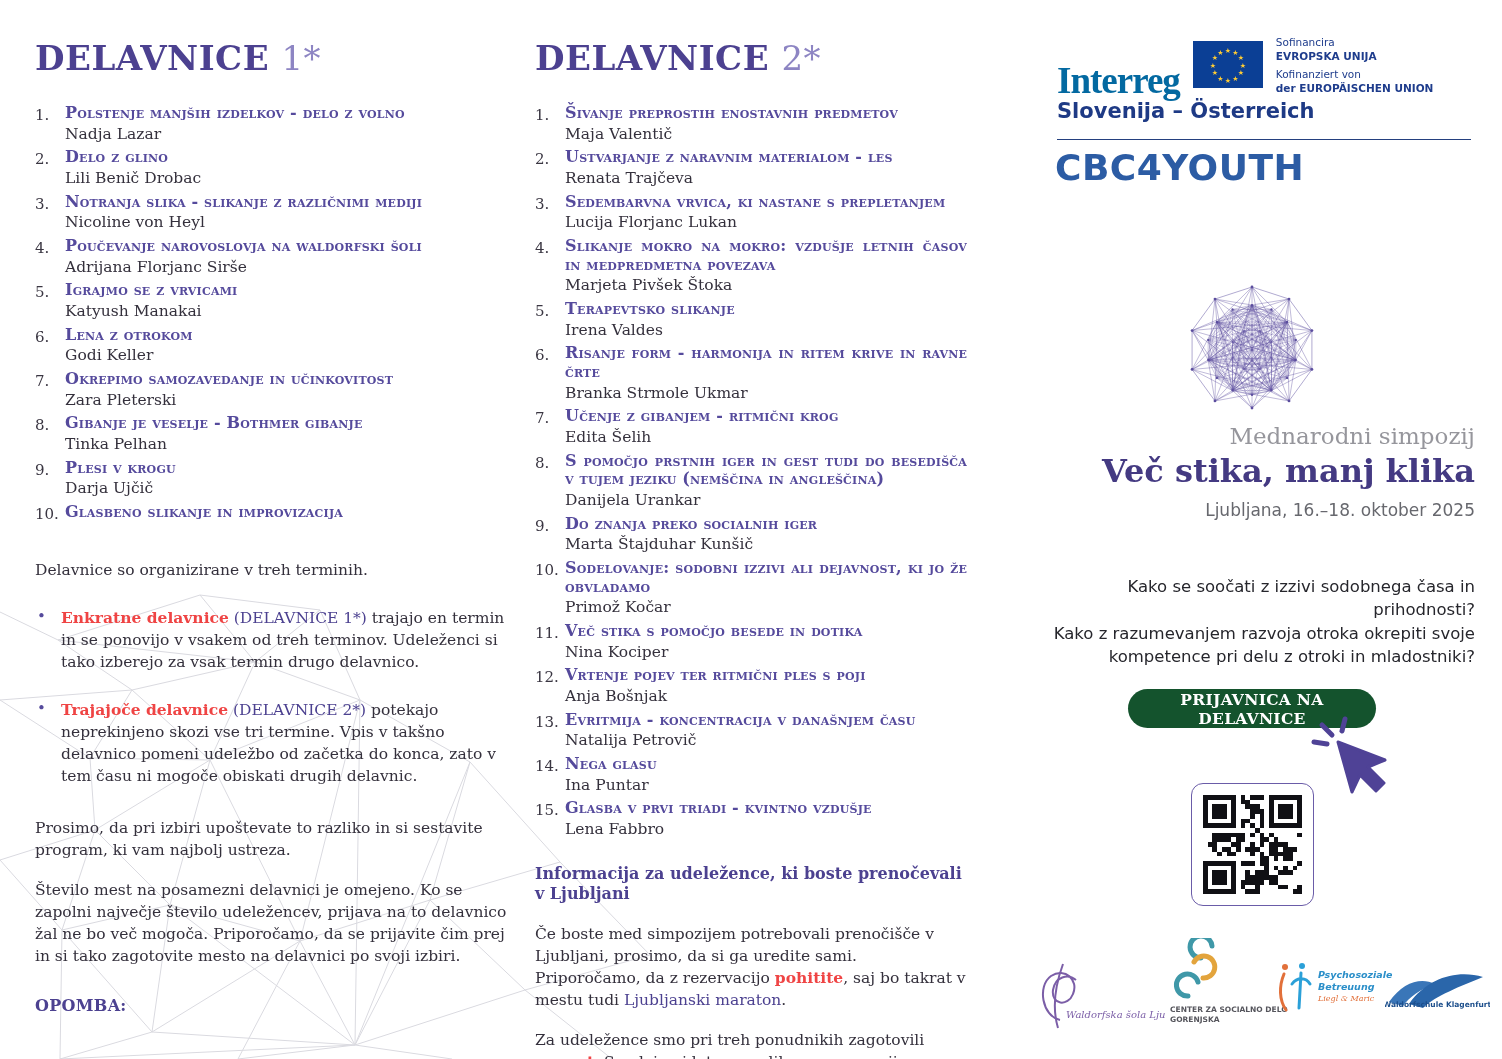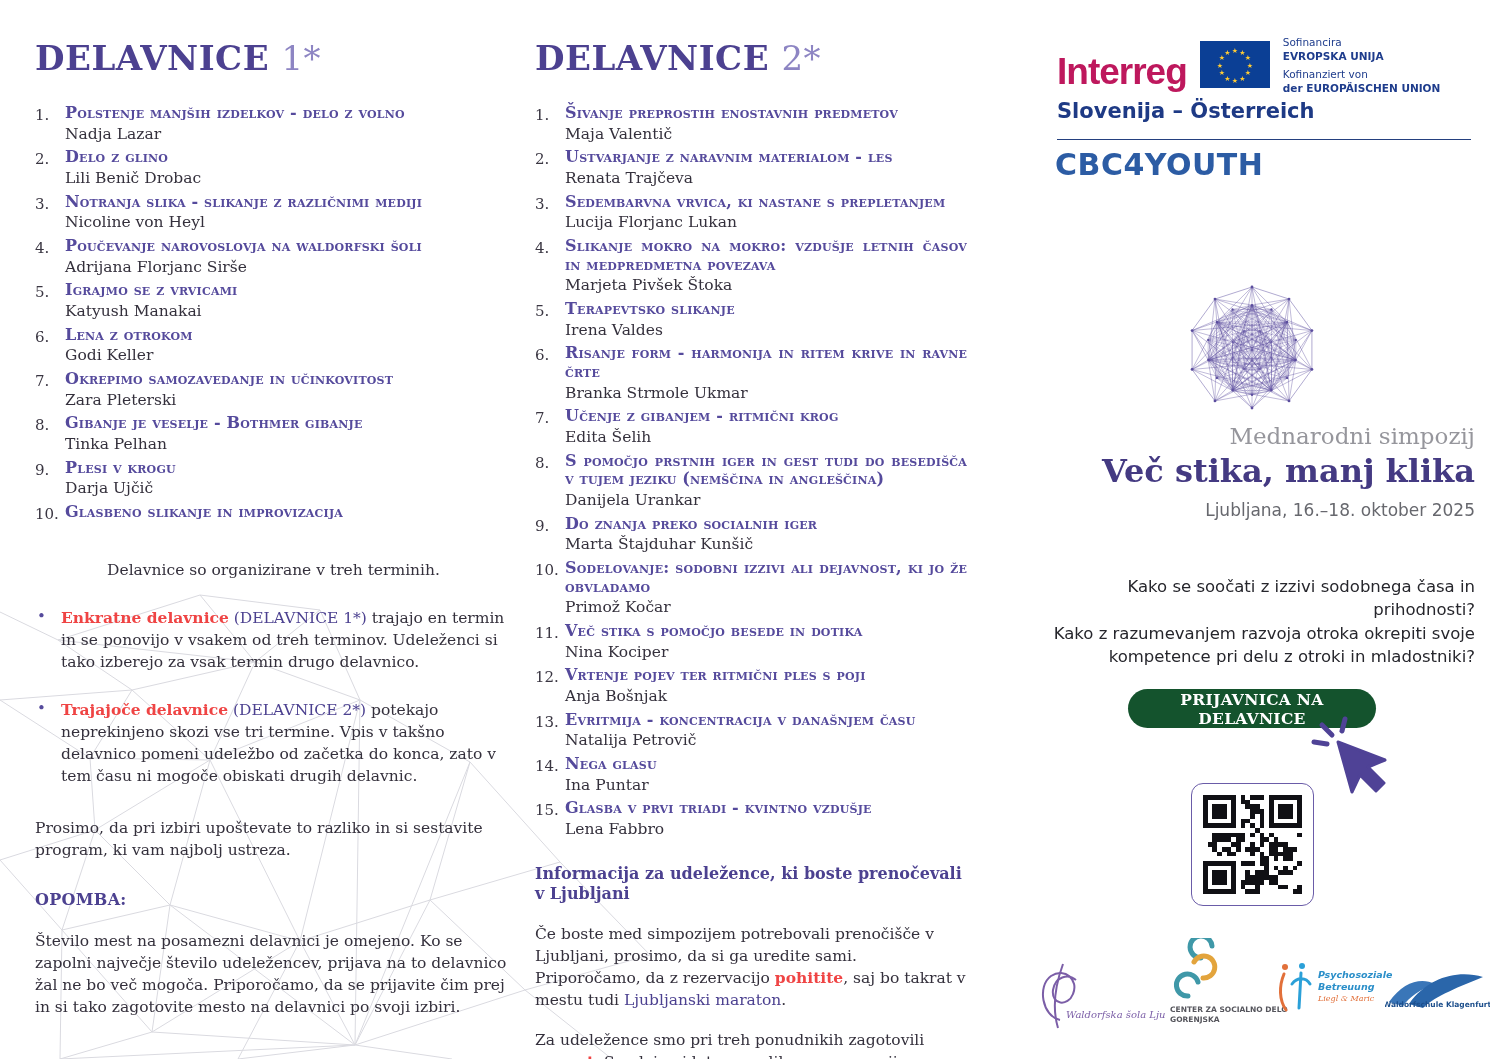--- a/index.html
+++ b/index.html
@@ -16,42 +16,42 @@
   
   .ws-list{margin:0;padding:0;list-style:none;}
   .ws-item{display:flex;margin-bottom:2px;}
   .ws-num{flex:none;width:30px;font-size:15px;color:#3a3642;padding-top:2px;}
   .ws-body{flex:1;}
   .ws-title{font-variant:small-caps;font-variant-caps:small-caps;font-weight:700;color:#554a9c;
             font-size:16px;line-height:1.17;letter-spacing:.2px;text-align:justify;}
   .ws-name{font-size:15.5px;color:#34303c;line-height:1.2;margin:2px 0 3px 0;}
   
   .para{font-size:15.5px;line-height:1.42;color:#34303c;margin:0;}
-  .intro{margin-top:36px;text-align:center;}
+  .intro{margin-top:36px;}
   .b-item{display:flex;margin-top:26px;}
   .b-dot{flex:none;width:24px;color:#554a9c;font-size:15px;padding-left:2px;}
   .outro{margin-top:30px;}
   .note-label{margin-top:28px;font-weight:700;color:#4c4190;font-size:16px;letter-spacing:.3px;}
   .note-text{margin-top:18px;}
   .rt-accent{color:#4c4190;}
   .rt-accent-bold{color:#ef4444;font-weight:700;}
   
   .info-heading{margin-top:22px;font-size:16px;font-weight:700;color:#4c4190;line-height:1.3;}
   .mid-para{margin-top:18px;}
   #interreg-block{position:absolute;left:1057px;top:36px;display:flex;gap:13px;align-items:flex-start;z-index:2;}
-  .interreg-wordmark{font-family:Liberation Sans, sans-serif;font-weight:700;font-size:37px;color:#be185d;
-                     line-height:1;margin-top:17px;letter-spacing:-1px;}
+  .interreg-wordmark{font-family:Liberation Serif, serif;font-weight:700;font-size:37px;color:#0369a1;
+                     line-height:1;margin-top:26px;letter-spacing:-1px;}
   .eu-flag{width:70px;height:47px;background:#0b3f95;margin-top:5px;flex:none;}
   .cofund{font-family:"DejaVu Sans",sans-serif;font-size:10.5px;color:#1e3c8c;line-height:1.3;}
   .cofund .b{font-weight:700;}
   .cofund .gap{height:5px;}
   #program{position:absolute;left:1057px;top:99px;font-family:"DejaVu Sans",sans-serif;font-size:21px;
            font-weight:700;color:#1e3a85;z-index:2;}
   #divider{position:absolute;left:1057px;top:139px;width:414px;border-top:1.3px solid #24407f;z-index:2;}
-  #project{position:absolute;left:1055px;top:147px;font-family:"DejaVu Sans",sans-serif;font-size:30px;
+  #project{position:absolute;left:1055px;top:147px;font-family:"DejaVu Sans",sans-serif;font-size:36px;
            font-weight:700;color:#2c5ca4;letter-spacing:.5px;z-index:2;}
   #mesh-logo{position:absolute;left:1186px;top:284px;z-index:2;}
   .center-col{position:absolute;left:1032px;width:443px;text-align:right;z-index:2;}
   #kicker{top:423px;font-size:23px;color:#96969c;}
   #event-title{top:452px;font-size:32px;font-weight:700;color:#443a82;}
   #event-date{top:500px;font-family:"DejaVu Sans",sans-serif;font-size:17px;color:#67686e;}
   #questions{top:575px;font-family:"DejaVu Sans",sans-serif;font-size:16.5px;color:#26262c;line-height:1.42;}
   #questions p{margin:0;}
   #cta-button{position:absolute;left:1128px;top:689px;width:248px;height:39px;border-radius:20px;
               background:#14532d;color:#fff;display:flex;align-items:center;justify-content:center;
@@ -218,22 +218,22 @@
         </div>
 
         <div class="b-item">
           <span class="b-dot">•</span>
           <span class="para"><span class="rt-accent-bold">Trajajoče delavnice</span><span class="rt-accent"> (DELAVNICE 2*)</span><span> potekajo neprekinjeno skozi vse tri termine. Vpis v takšno delavnico pomeni udeležbo od začetka do konca, zato v tem času ni mogoče obiskati drugih delavnic.</span></span>
         </div>
       </div>
 
     <p class="para outro">Prosimo, da pri izbiri upoštevate to razliko in si sestavite program, ki vam najbolj ustreza.</p>
 
+    <p class="para note-text">Število mest na posamezni delavnici je omejeno. Ko se zapolni največje število udeležencev, prijava na to delavnico žal ne bo več mogoča. Priporočamo, da se prijavite čim prej in si tako zagotovite mesto na delavnici po svoji izbiri.</p>
     <p class="para note-label">OPOMBA:</p>
-    <p class="para note-text">Število mest na posamezni delavnici je omejeno. Ko se zapolni največje število udeležencev, prijava na to delavnico žal ne bo več mogoča. Priporočamo, da se prijavite čim prej in si tako zagotovite mesto na delavnici po svoji izbiri.</p>
   </div>
 
   <div class="col col-mid">
     <h1 class="delavnice-h"><span>DELAVNICE</span> <span class="suffix">2*</span></h1>
 
     <ol class="ws-list">
 
         <li class="ws-item">
           <span class="ws-num">1.</span>
           <span class="ws-body">

